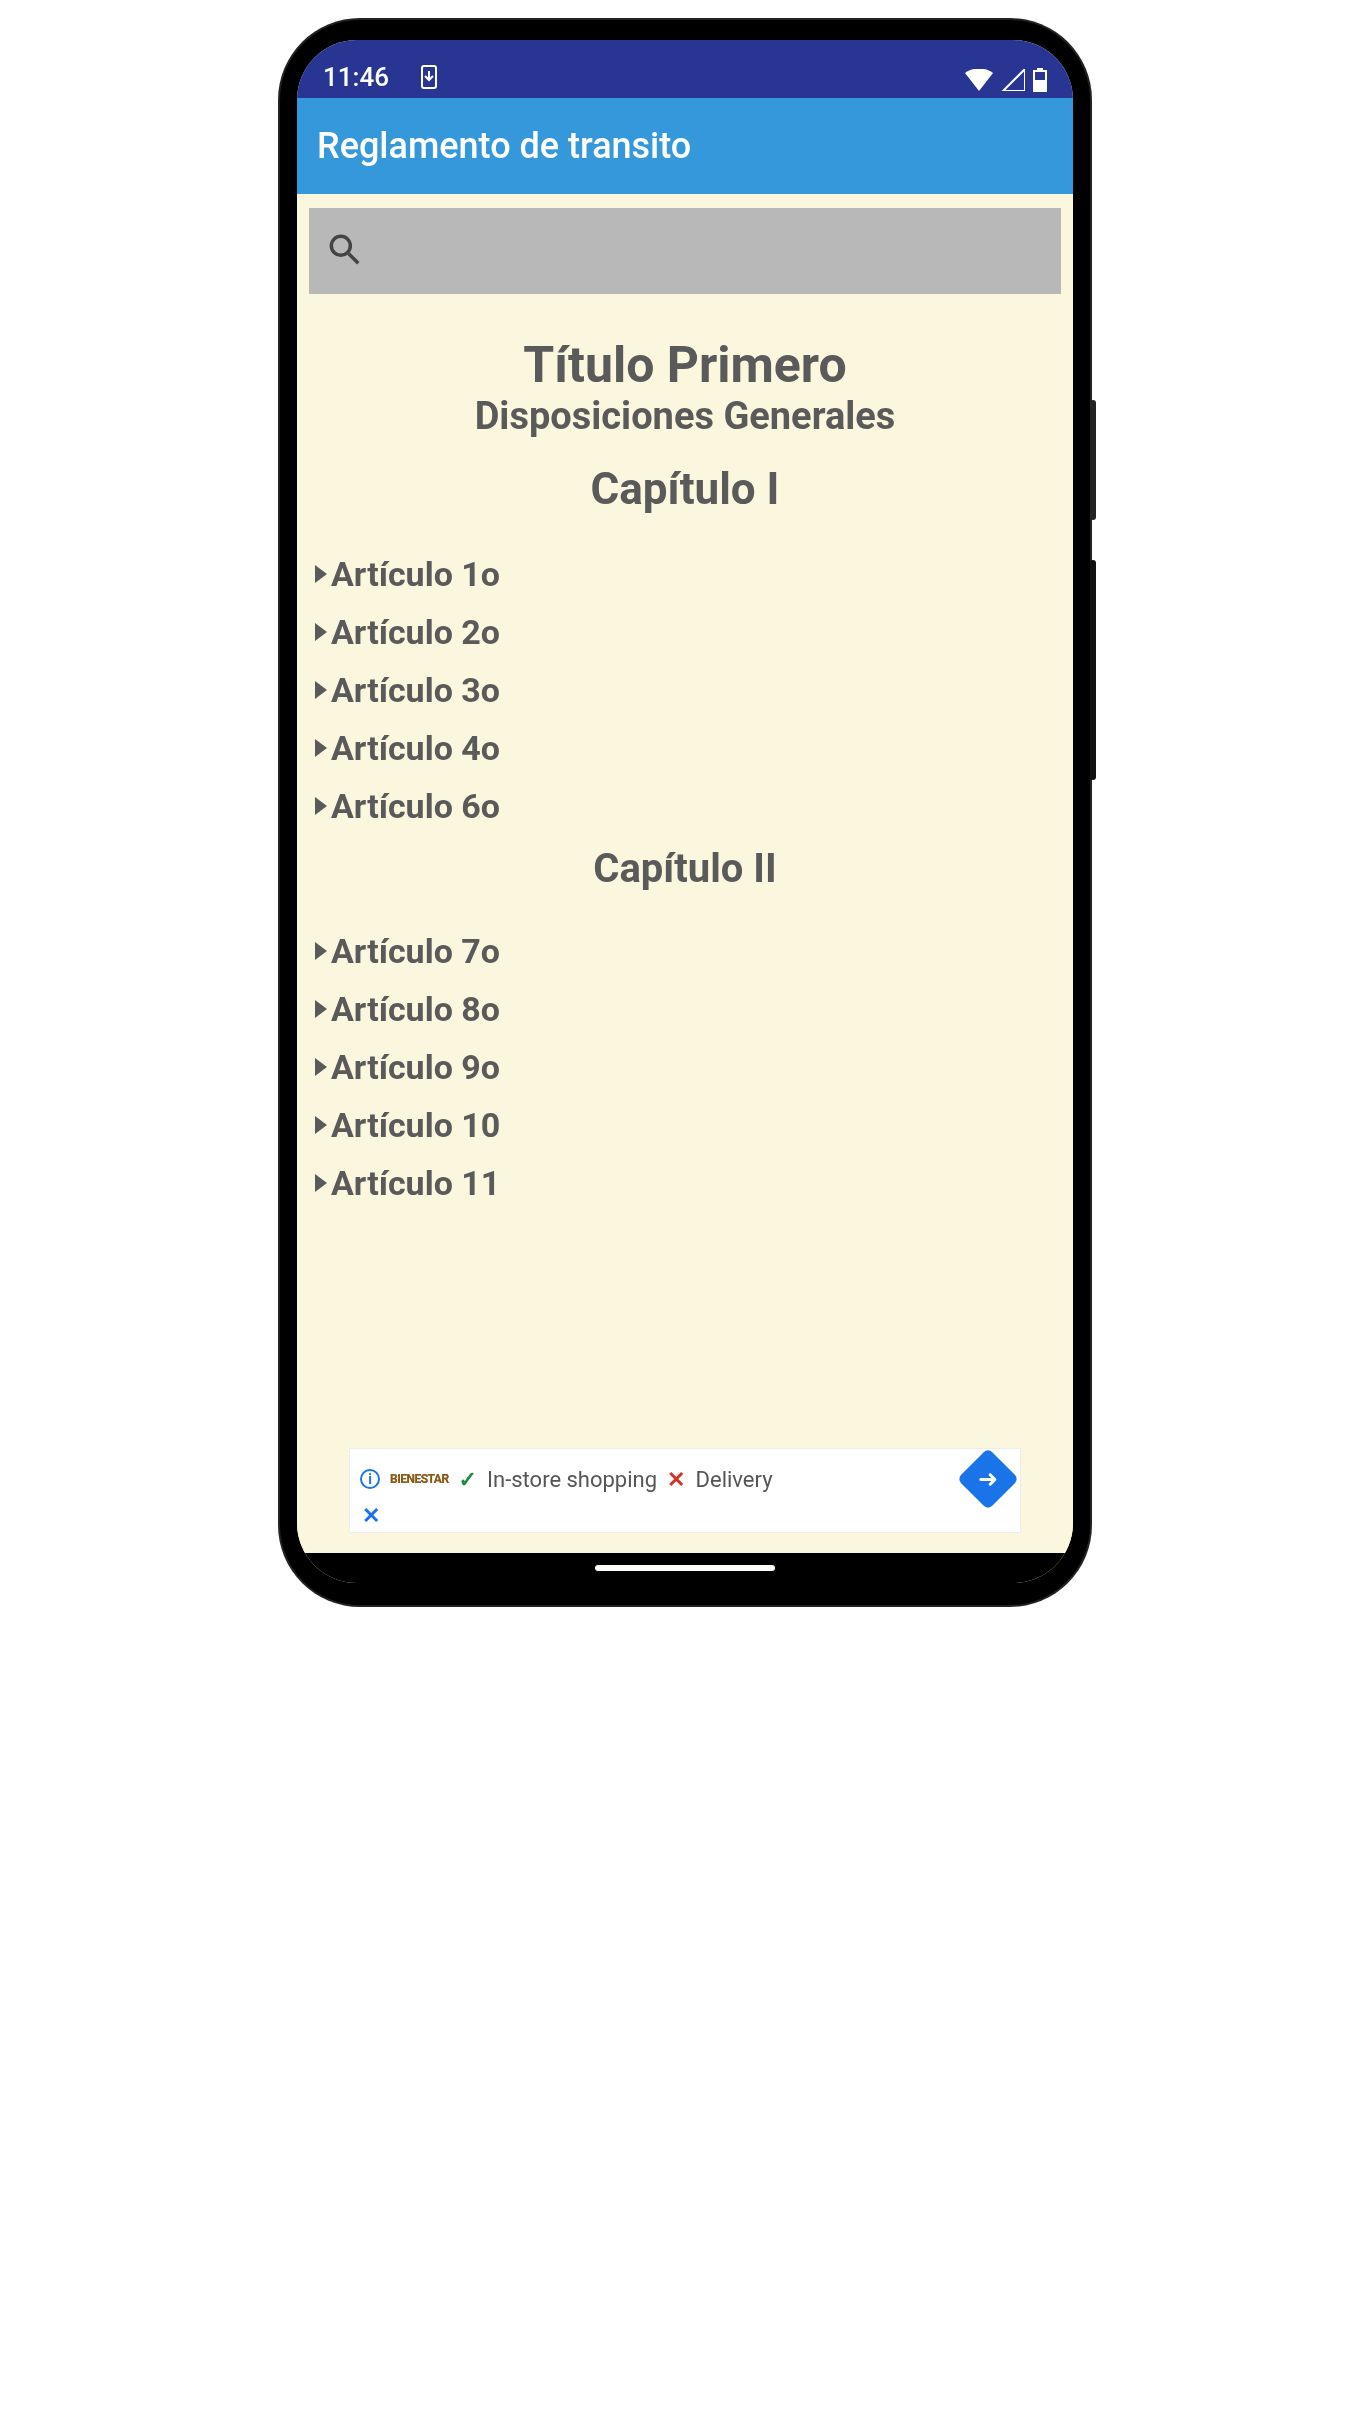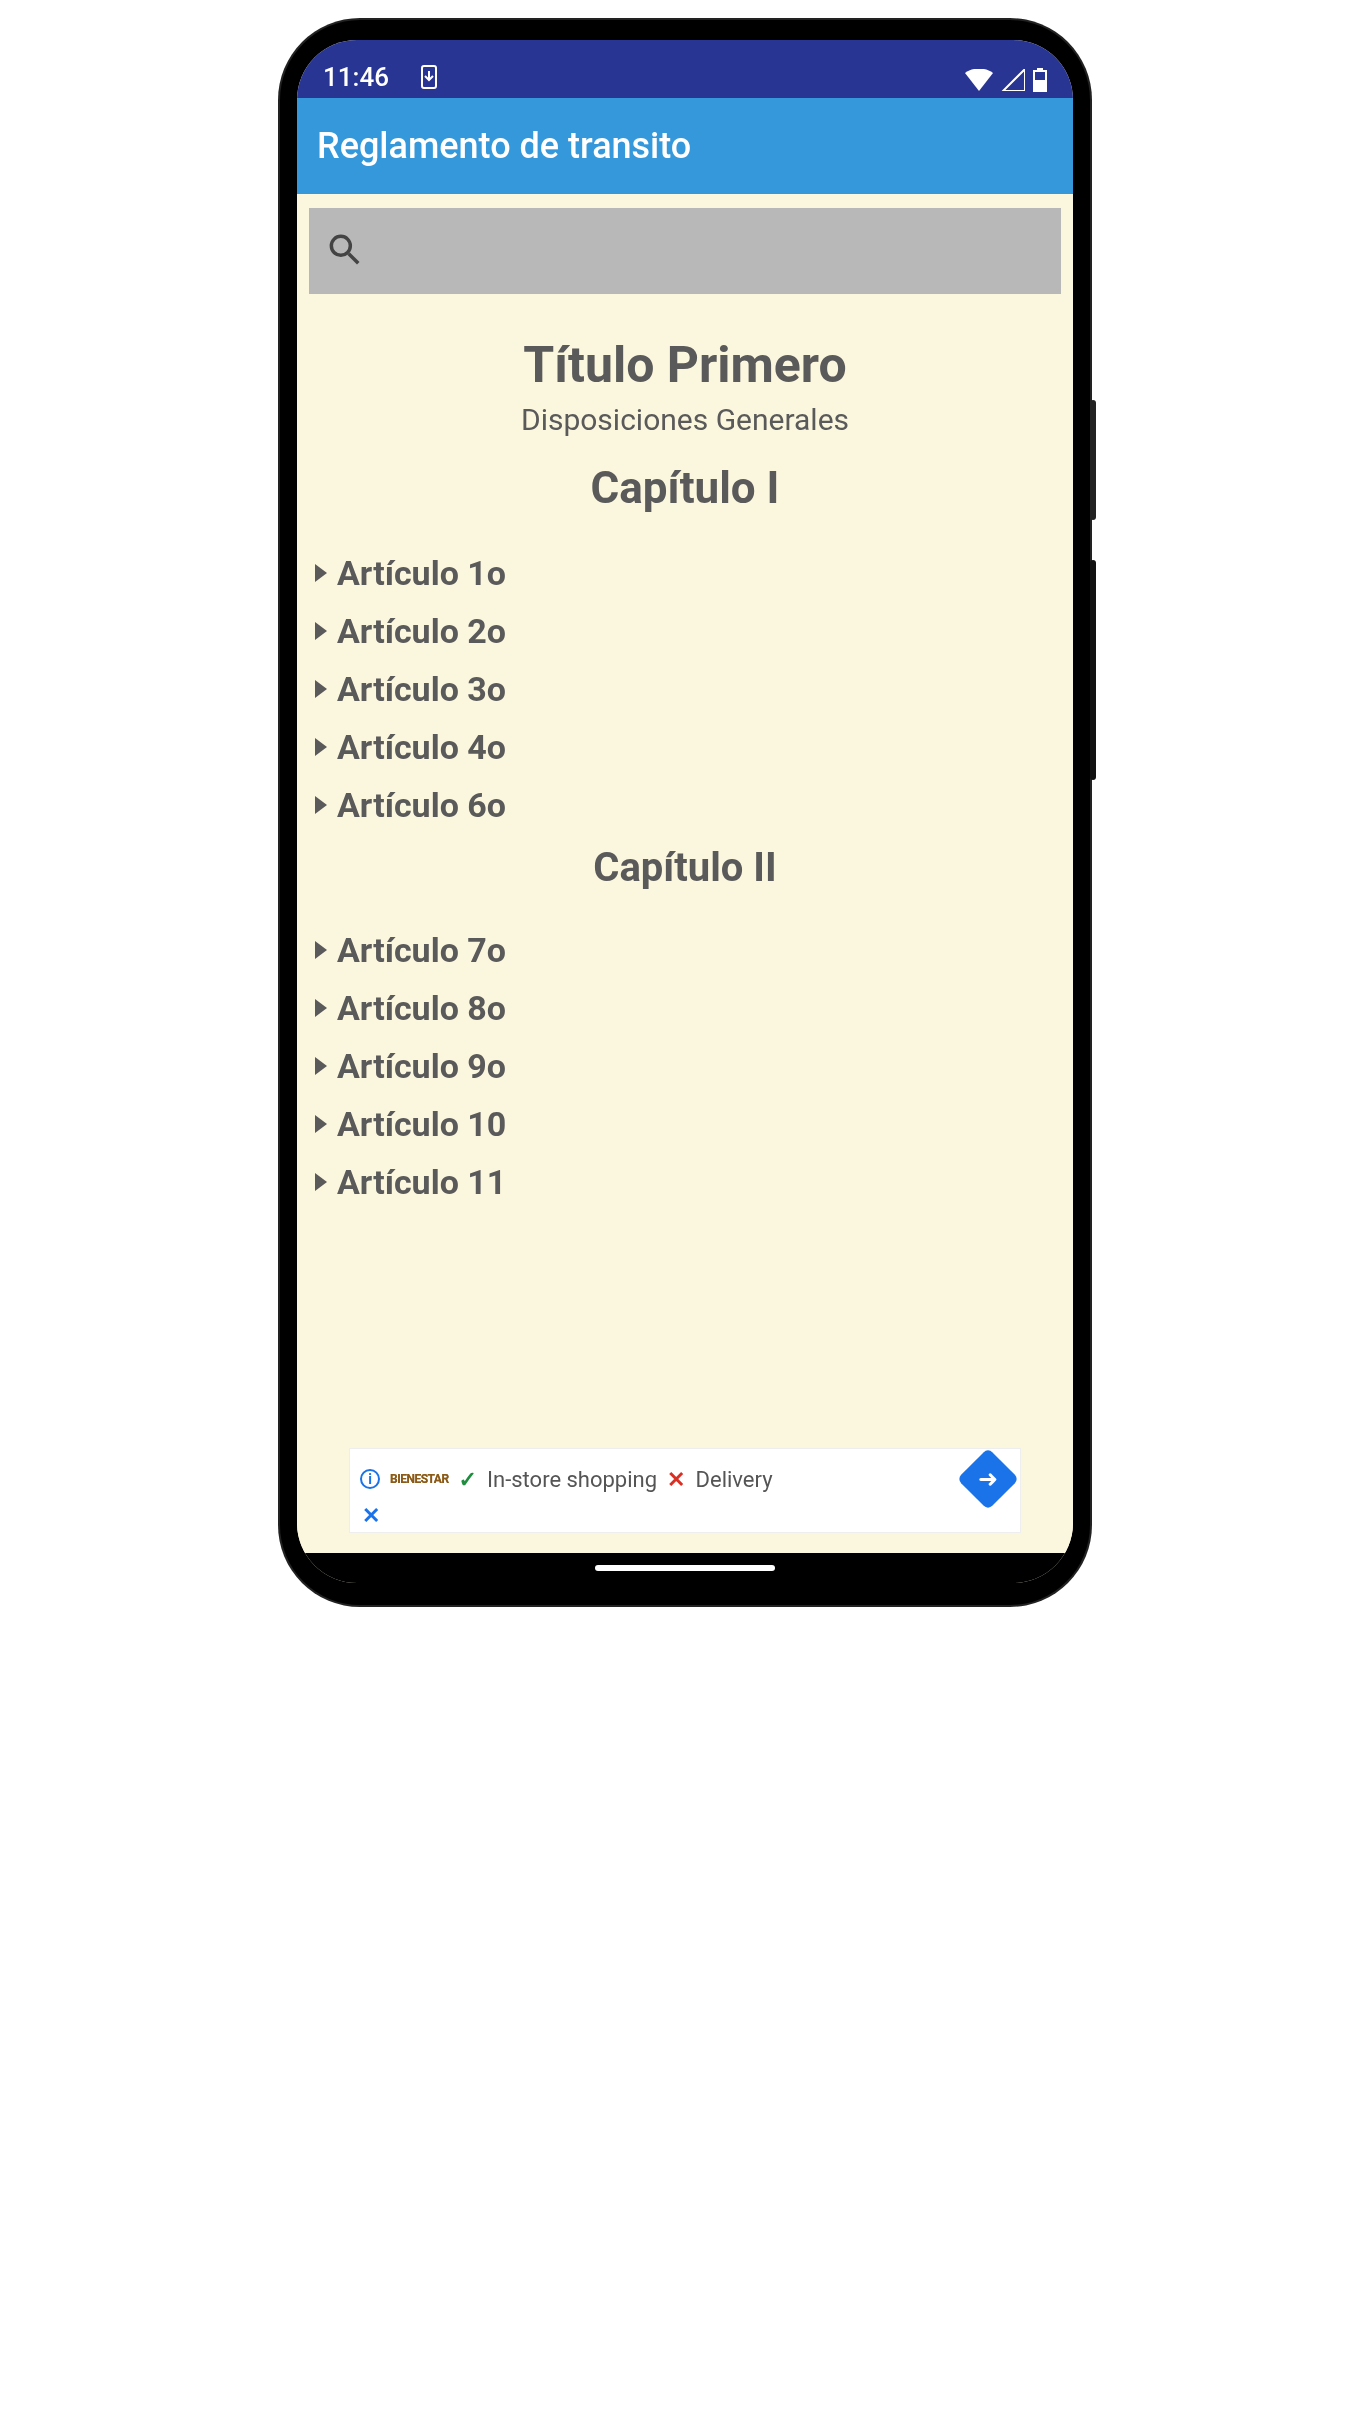--- a/index.html
+++ b/index.html
@@ -93,31 +93,31 @@
   }
   .searchbox {
     background: #b8b8b8;
     height: 86px;
     display: flex;
     align-items: center;
     padding: 0 16px;
   }
   .titles { text-align: center; color:#5f5f5f; margin-top:42px;}
   .h1 { font-size: 50px; font-weight:700; color:#5a5a5a;text-align:center;}
-  .h1sub { font-size: 30px; font-weight:400; margin-top:8px; color:#5a5a5a;}
+  .h1sub { font-size: 38px; font-weight:700; margin-top:0; color:#5a5a5a;}
   .h2 { font-size: 44px; font-weight:700; margin-top:25px; color:#5a5a5a;}
   .h2sub { font-size: 28px; font-weight:400; margin-top:4px; color:#5a5a5a;}
   .h2b { font-size: 40px; font-weight:700; margin-top:10px; color:#5a5a5a; text-align:center;}
   .h2bsub { font-size: 28px; font-weight:400; margin-top:4px; color:#5a5a5a; text-align:center;}
 
   .list { margin-top:30px; padding:0 6px;}
   .item {
     display:flex;
     align-items:center;
-    gap:10px;
+    gap:4px;
     font-size:34px;
     font-weight:700;
     color:#5a5a5a;
     padding:9px 0;
   }
   .tri {
     width:0;height:0;
     border-top:9px solid transparent;
     border-bottom:9px solid transparent;
     border-left:12px solid #5a5a5a;

